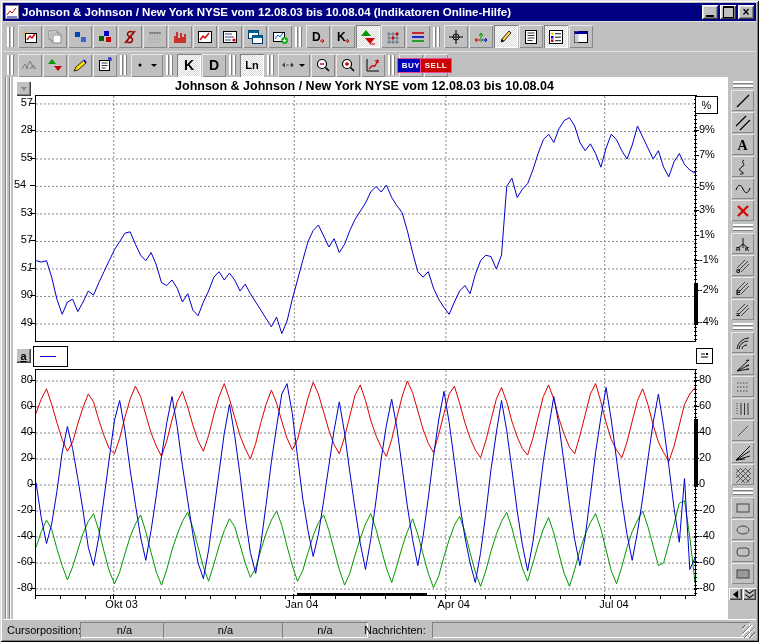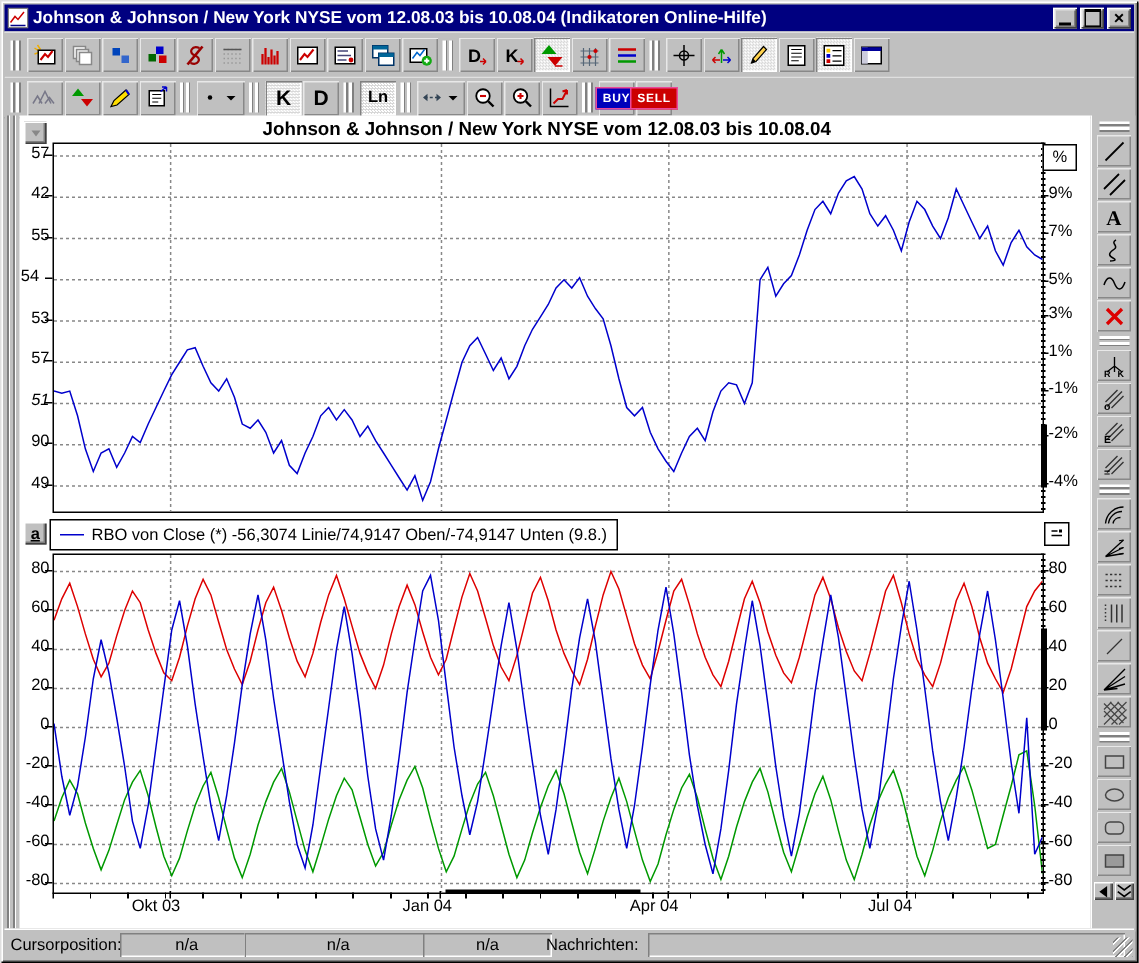--- a/index.html
+++ b/index.html
@@ -47,21 +47,21 @@
   .minibtn{position:absolute;background:#c0c0c0;display:flex;align-items:center;justify-content:center;
            box-shadow:inset 1px 1px 0 #fff,inset -1px -1px 0 #404040,inset -2px -2px 0 #808080;z-index:6}
   #pane1-menu-btn{left:3px;top:4px;width:15px;height:15px}
   #pane2-a-btn{left:3px;top:271px;width:15px;height:15px;font-weight:bold;text-decoration:underline;font-size:11px}
   #pane2-props-btn{left:683px;top:271px;width:15px;height:14px;background:#fff;box-shadow:none;border:1px solid #000}
   #pct-box{position:absolute;left:682px;top:19px;width:21px;height:16px;border:1px solid #000;background:#fff;
            display:flex;align-items:center;justify-content:center;font-size:11px;z-index:6}
   .ytick-label{position:absolute;width:26px;text-align:right;font-size:11px;height:13px;line-height:13px}
   .ytick-label.right{text-align:left}
   .tickmark{position:absolute;height:1px;background:#000}
-  .xtick-label{position:absolute;width:50px;text-align:left;font-size:11px;top:521px}
+  .xtick-label{position:absolute;width:50px;text-align:right;font-size:11px;top:521px}
   .minor-strip-v{position:absolute;width:3px;background:repeating-linear-gradient(180deg,#000 0 1px,transparent 1px 4px)}
   .minor-strip-h{position:absolute;height:4px;top:518px;background:repeating-linear-gradient(90deg,#000 0 1px,transparent 1px 25px)}
   .axis-marker{position:absolute;width:4px;background:#000;left:681px}
   #axis-range-bar{position:absolute;left:284px;top:516px;width:130px;height:3px;background:#000}
   #righttoolbar{position:absolute;left:727px;top:77px;width:29px;height:542px;background:#c0c0c0;
       border-left:1px solid #fff;display:flex;flex-direction:column;align-items:center;padding-top:2px}
   #righttoolbar .grip{width:20px;height:7px;margin:2px 0;
       background:linear-gradient(180deg,#fff 0 2px,#808080 2px 3px,transparent 3px 4px,#fff 4px 6px,#808080 6px 7px,transparent 7px)}
   #righttoolbar .tbtn{width:23px;height:21px;margin:0 0 1px 0}
   .scrollrow{display:flex;gap:1px;margin-top:3px}
@@ -422,21 +422,20 @@
       </svg>
   </div>
 
 
   <div id="pct-box">%</div>
 
   <div class="minibtn" id="pane2-a-btn">a</div>
 
   <div class="legend" id="legend2">
     <span class="leg-line" id="leg2-line" style="border-top-color: rgb(0, 0, 204);"></span>
-    <span>RBO von Close (*) -56,3074 Linie/74,9147 Oben/-74,9147 Unten (9.8.)</span>
   </div>
 
   <div class="minibtn" id="pane2-props-btn">
     <svg width="12" height="12" viewBox="0 0 12 12">
         <path d="M2 4h4M2 7h7" stroke="#000" stroke-width="1"></path>
         <rect x="7" y="3" width="2" height="2" fill="#000"></rect>
       </svg>
   </div>
 
   <div class="plotbox" id="plot2">
@@ -462,21 +461,21 @@
 
   <div class="minor-strip-v" style="left:681px;top:18px;height:245px"></div>
   <div class="minor-strip-v" style="left:681px;top:292px;height:225px"></div>
   <div class="axis-marker" style="top:206px;height:42px"></div>
   <div class="axis-marker" style="top:342px;height:68px"></div>
   <div class="minor-strip-h" style="left:22px;width:659px"></div>
   <div id="axis-range-bar"></div>
 
 <div class="ytick-label" style="left: -6px; top: 18.9742px;">57</div>
     <div class="tickmark" style="left: 17px; top: 25.9742px; width: 5px;"></div>
-    <div class="ytick-label" style="left: -6px; top: 46.4714px;">42</div>
+    <div class="ytick-label" style="left: -6px; top: 46.4714px;">28</div>
     <div class="tickmark" style="left: 17px; top: 53.4714px; width: 5px;"></div>
     <div class="ytick-label" style="left: -6px; top: 73.9686px;">55</div>
     <div class="tickmark" style="left: 17px; top: 80.9686px; width: 5px;"></div>
     <div class="ytick-label" style="left: -6px; top: 101.466px; text-align: center;">54</div>
     <div class="tickmark" style="left: 17px; top: 108.466px; width: 5px;"></div>
     <div class="ytick-label" style="left: -6px; top: 128.963px;">53</div>
     <div class="tickmark" style="left: 17px; top: 135.963px; width: 5px;"></div>
     <div class="ytick-label" style="left: -6px; top: 156.46px;">57</div>
     <div class="tickmark" style="left: 17px; top: 163.46px; width: 5px;"></div>
     <div class="ytick-label" style="left: -6px; top: 183.957px; font-style: italic;">51</div>

